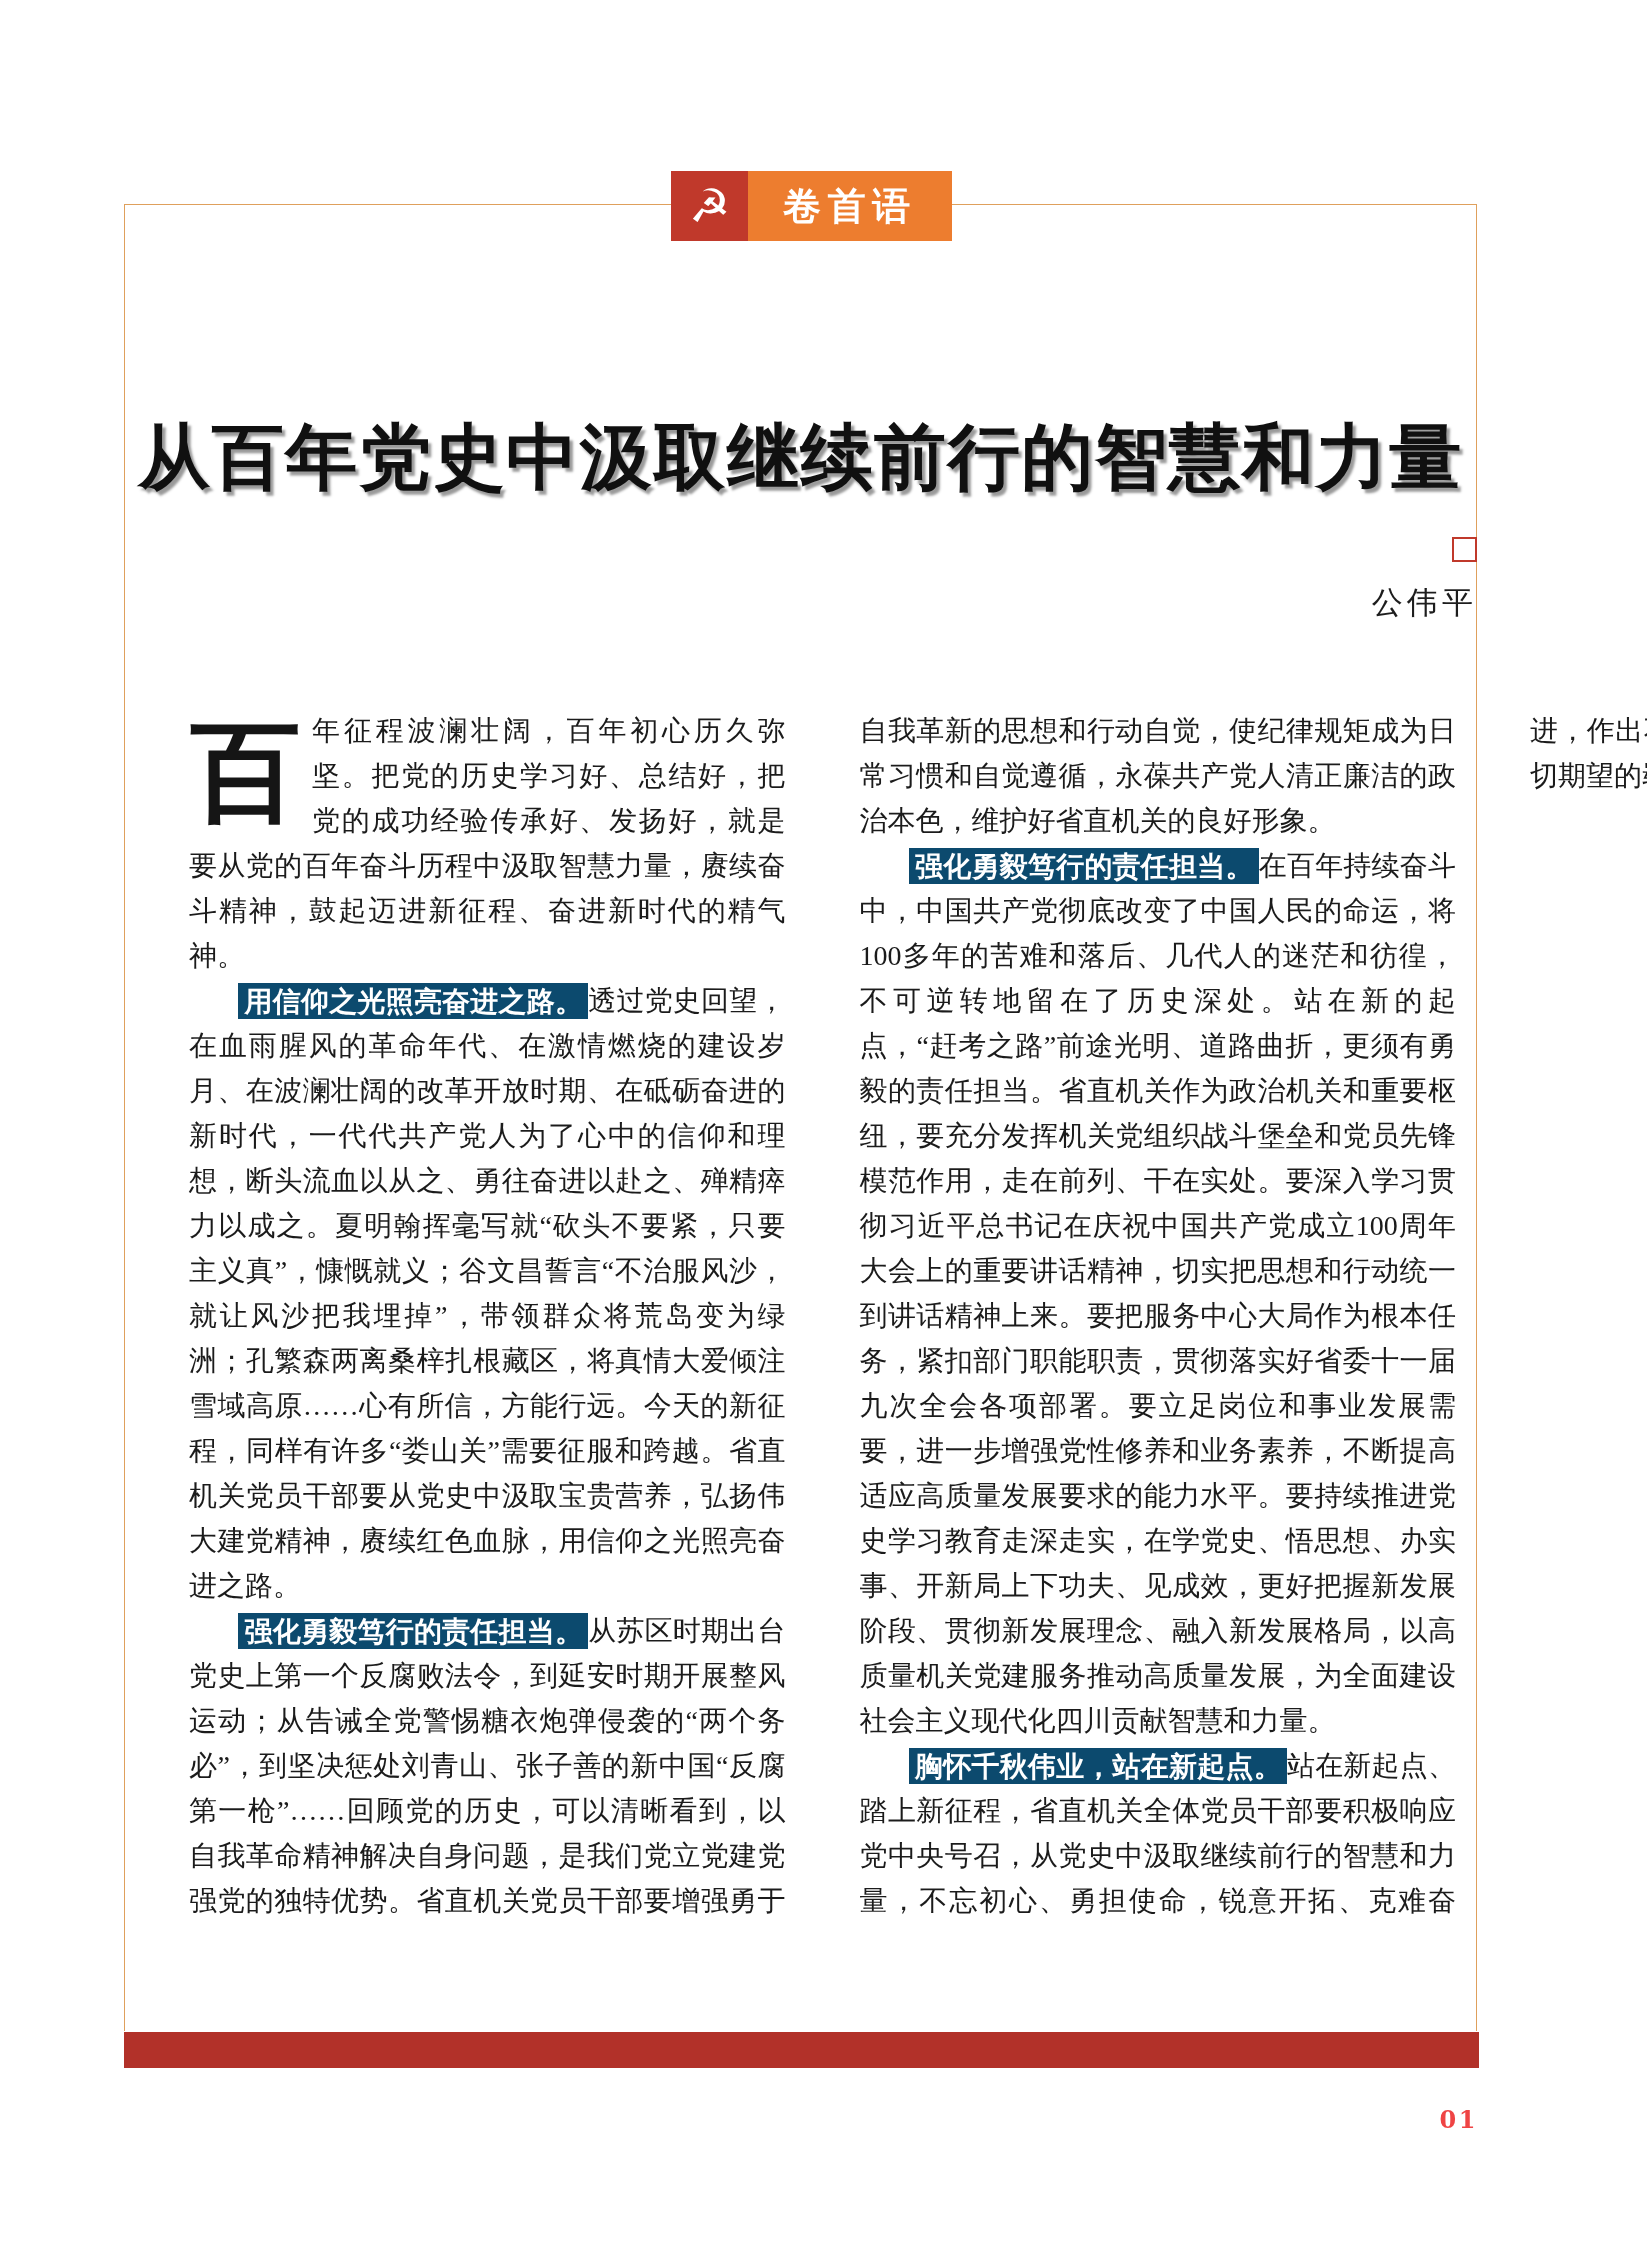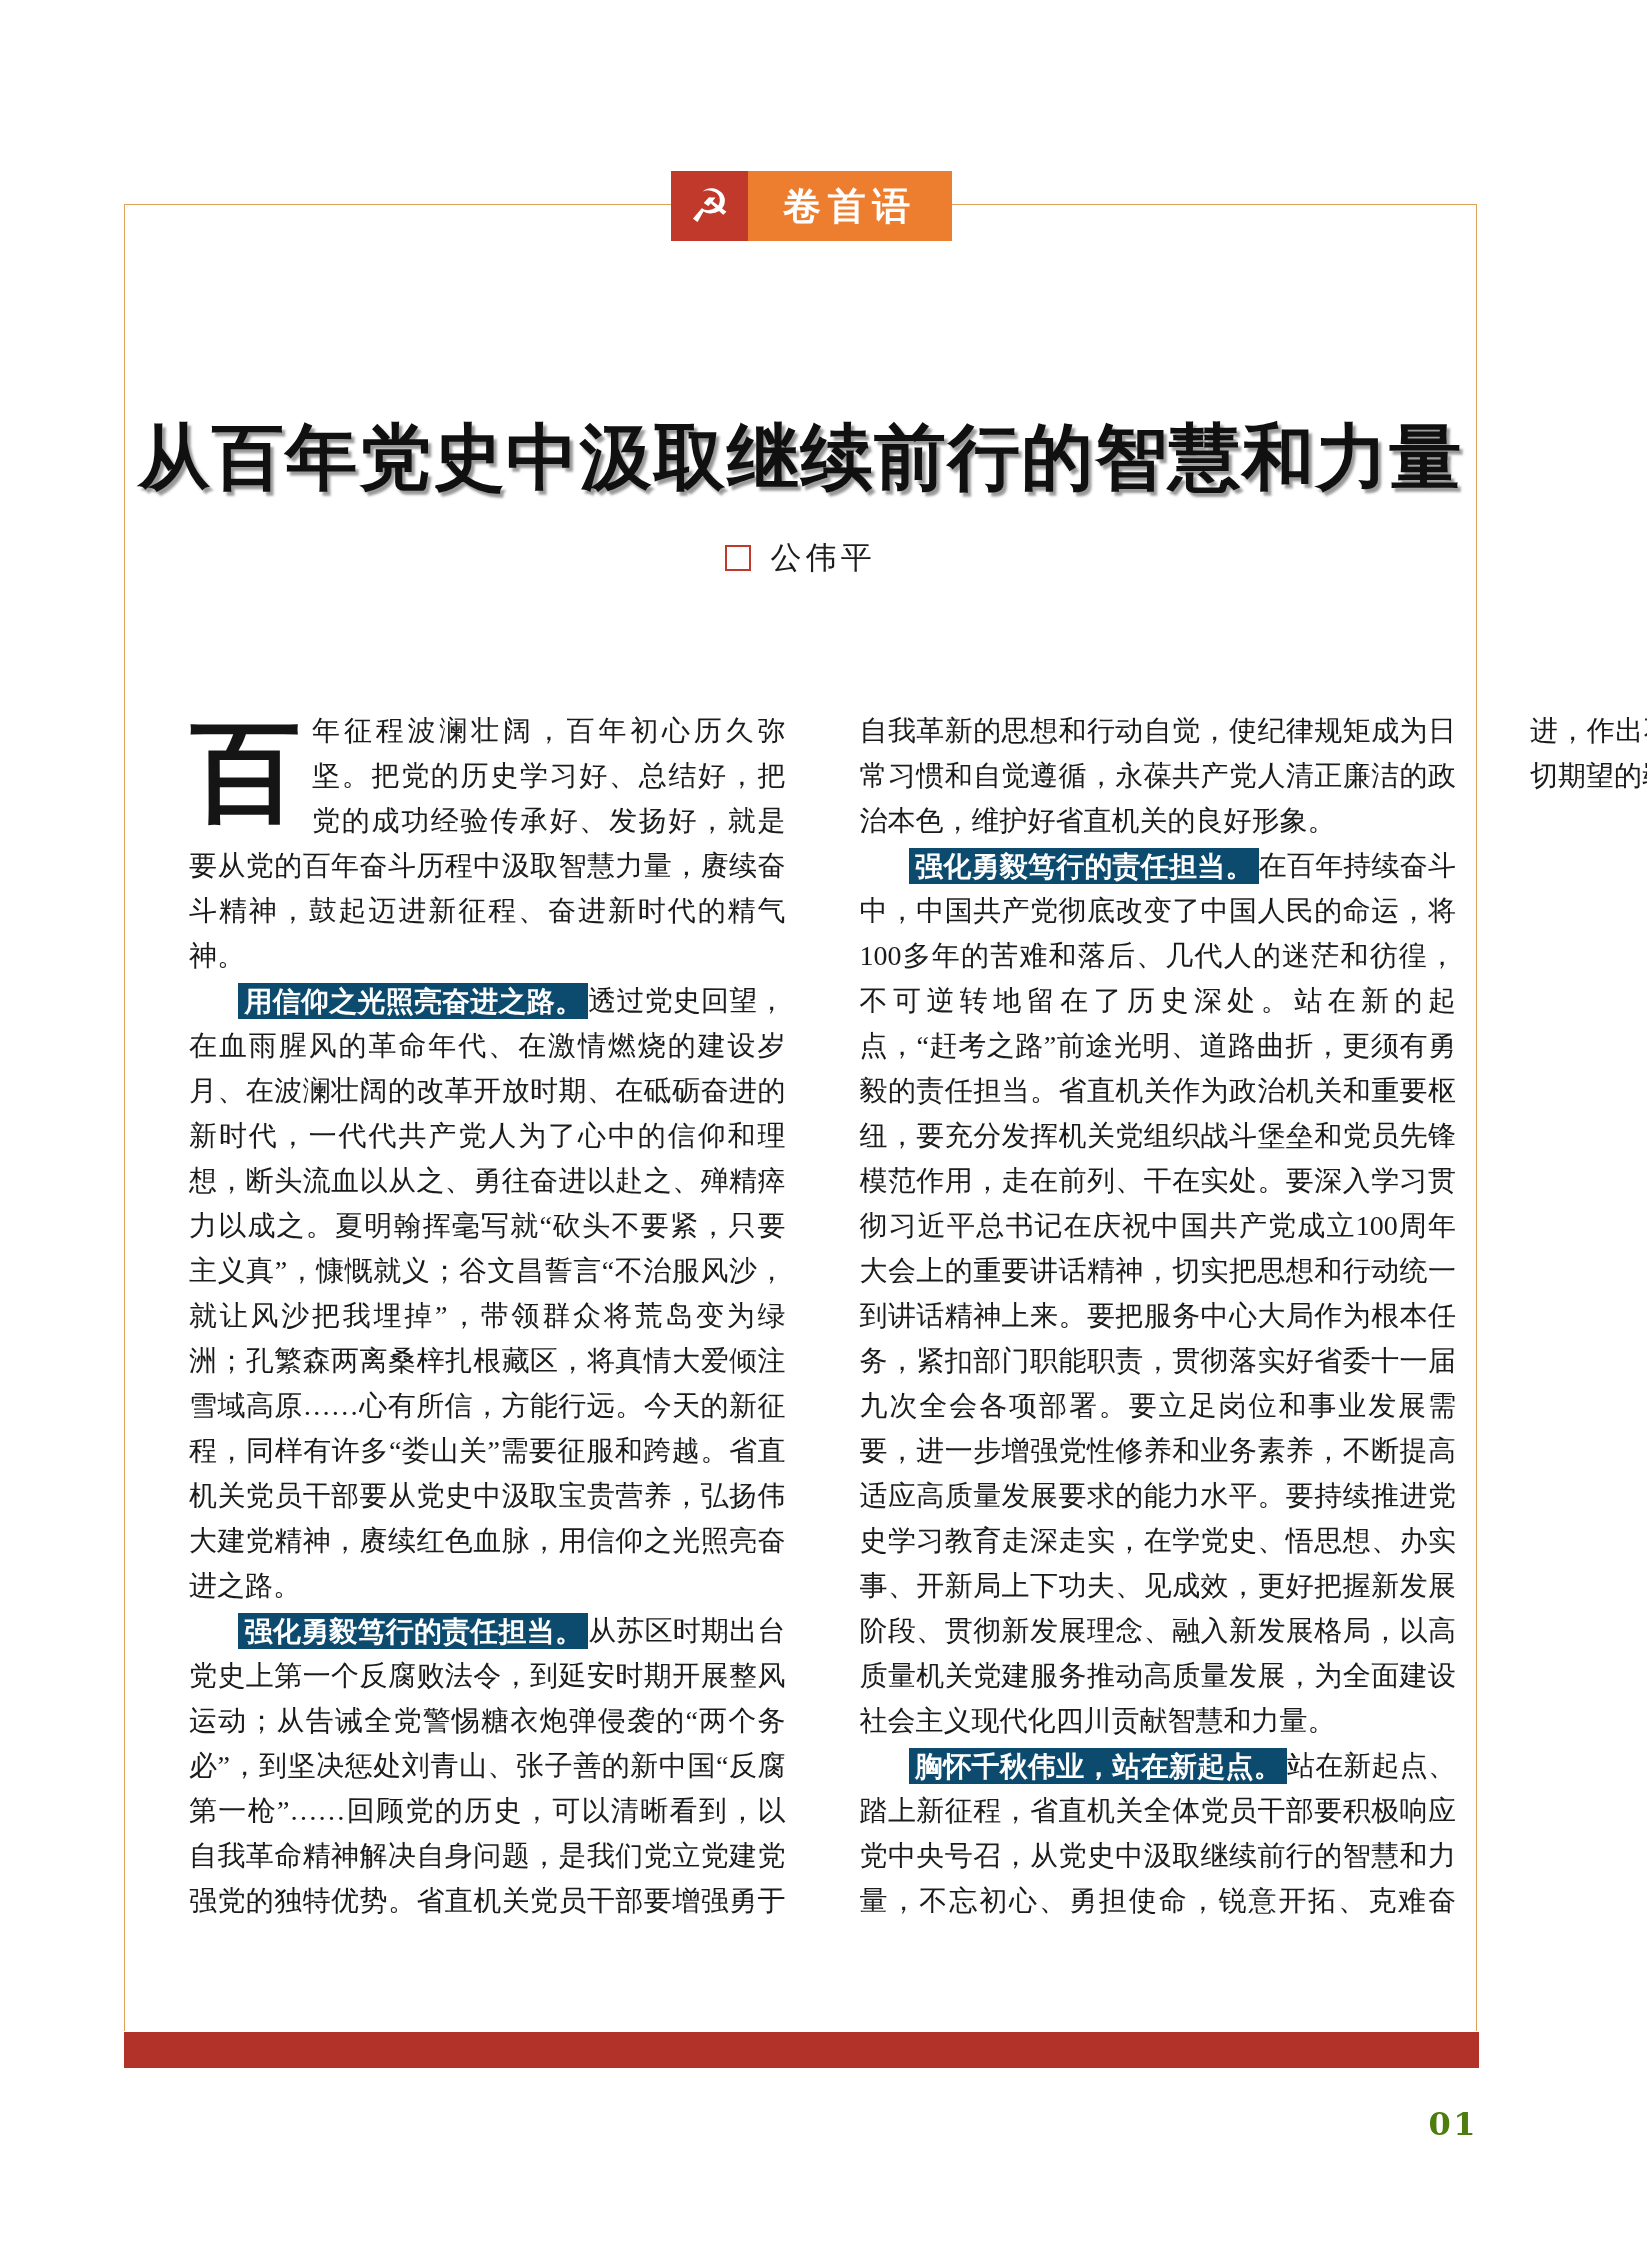--- a/index.html
+++ b/index.html
@@ -28,21 +28,21 @@
     font-size: 38px; letter-spacing: 6.6px; text-align: center; line-height: 70px;
   }
   .title {
     position: absolute; left: 124px; top: 410px; width: 1353px;
     text-align: center; font-size: 72px; font-weight: bold; color: #101010;
     letter-spacing: 1.6px; text-shadow: 3.3px 4.1px 2.5px rgba(0,0,0,0.40);
     font-family: "Liberation Serif", serif; white-space: nowrap;
   }
   .author {
     position: absolute; left: 124px; top: 537px; width: 1353px;
-    display: flex; justify-content: center; align-items: center; gap: 20px;
+    display: flex; justify-content: center; align-items: flex-end; gap: 20px; flex-direction: column;
   }
   .author-square { width: 21.4px; height: 21.4px; border: 2.5px solid #c0392b; background: #ffffff; }
   .author-name {
     font-family: "Liberation Sans", sans-serif; font-size: 31px; color: #1d1d1d;
     letter-spacing: 4.1px;
   }
   .body-text {
     position: absolute; left: 189px; top: 708px; width: 1267px; height: 1245px;
     column-count: 2; column-gap: 74px; column-fill: auto;
     font-size: 28px; line-height: 45px; text-align: justify; color: #1b1b1b;
@@ -53,21 +53,21 @@
     float: left; font-size: 110px; line-height: 124px; height: 130px;
     margin: 3.3px 11.5px 0 1.6px; color: #151515; font-weight: bold;
   }
   .hl {
     background: #0c4a6e; color: #ffffff; font-weight: bold;
     font-family: "Liberation Sans", sans-serif;
     padding: 2.5px 5px 2.5px 6.6px;
   }
   .pagenum {
     position: absolute; right: 169px; top: 2105px;
-    font-size: 32px; font-weight: bold; color: #4d7c0f;
+    font-size: 24px; font-weight: bold; color: #ef4444;
     font-family: "DejaVu Serif", serif; letter-spacing: 2.5px;
   }
 </style>
 </head>
 <body>
 
 <div class="page">
 
   <div class="frame"></div>
 

